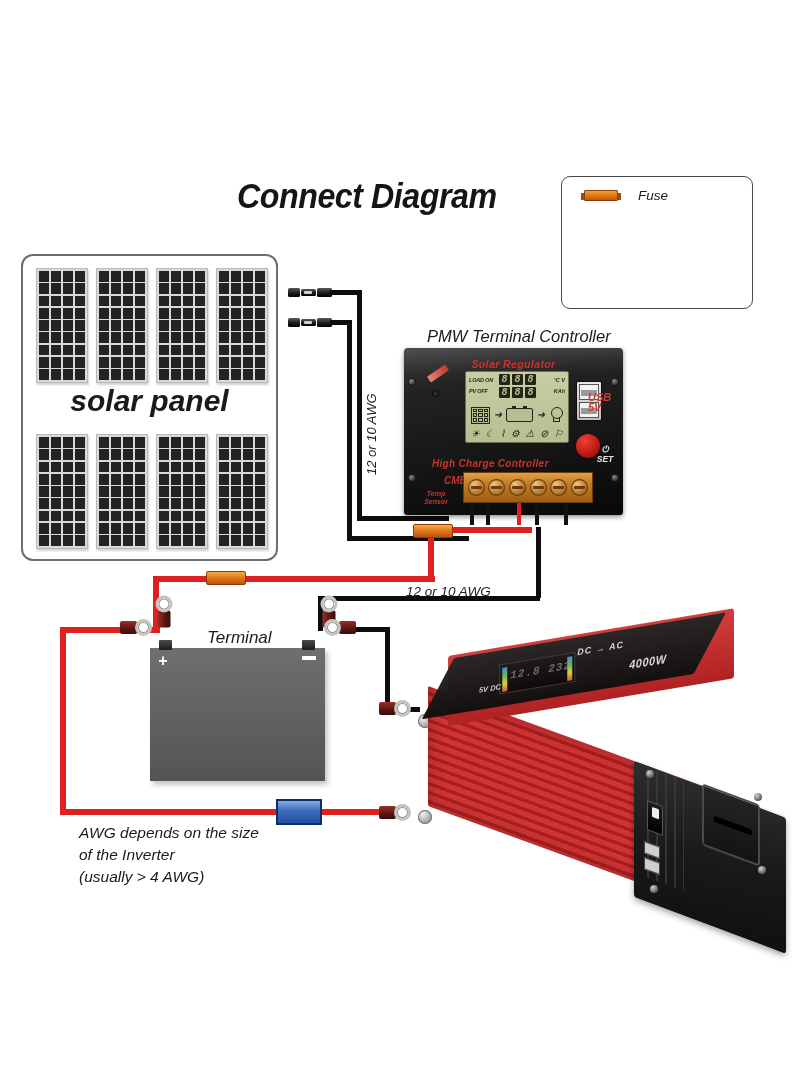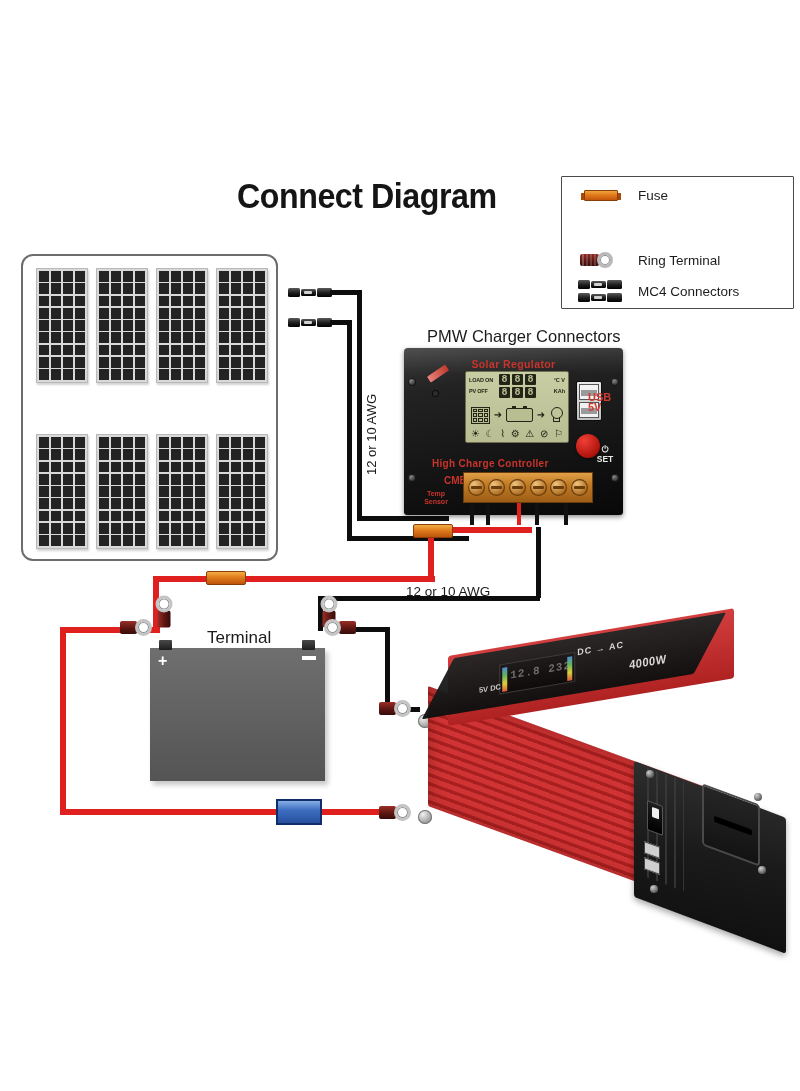--- a/index.html
+++ b/index.html
@@ -6,43 +6,43 @@
   html, body {
     margin: 0; padding: 0;
     background: #ffffff;
   }
   body {
     width: 800px; height: 1091px;
     position: relative;
     font-family: "Liberation Sans", sans-serif;
     overflow: hidden;
   }
-  #stage { position: absolute; left:0; top:0; width:800px; height:1091px; }
+  #stage { position: absolute; left:0; top:0; width:800px; height:1091px;font-style:italic; }
 
   
   .title {
     position: absolute;
     left: 237px; top: 176px;
     font-family: "Liberation Sans Narrow", "Liberation Sans", sans-serif;
     font-size: 35px;
     font-weight: bold;
     letter-spacing: -0.5px;
     color: #151515;
     transform: scaleX(0.92);
     transform-origin: left center;
     white-space: nowrap;
   }
 
   
   .legend {
     position: absolute;
     left: 561px; top: 176px;
-    width: 233px; height: 133px;
+    width: 192px; height: 133px;
     border: 1.5px solid #4a4a4a;
-    border-radius: 1px;
+    border-radius: 9px;
     background: #fff;
   }
   .legend-row {
     position: absolute;
     left: 10px;
     display: flex;
     align-items: center;
     height: 30px;
   }
   .legend-row .lg-label {
@@ -539,47 +539,21 @@
   <div class="legend">
 
     <div class="legend-row" style="top:3px;">
       <span class="lg-ico">
         <span class="fuse-orange"></span>
       </span>
       <span class="lg-label">Fuse</span>
     </div>
 
 
-    <div class="legend-row" style="top:68px;">
-      <span class="lg-ico">
-        <span class="ringterm">
-            <span class="barrel"></span>
-            <span class="ring"></span>
-          </span>
-      </span>
-      <span class="lg-label">Ring Terminal</span>
-    </div>
-
-    <div class="legend-row" style="top:99px;">
-      <span class="lg-ico">
-        <span class="mc4wrap">
-          <span class="mc4" style="top:2px;">
-              <i class="b1"></i>
-              <i class="b2"></i>
-              <i class="b3"></i>
-            </span>
-          <span class="mc4" style="top:15px;">
-              <i class="b1"></i>
-              <i class="b2"></i>
-              <i class="b3"></i>
-            </span>
-        </span>
-      </span>
-      <span class="lg-label">MC4 Connectors</span>
-    </div>
+
   </div>
 
   <div class="panel">
     <div class="panel-row top">
       <span class="cellcol">
           <i></i>
           <i></i>
           <i></i>
           <i></i>
           <i></i>
@@ -724,20 +698,21 @@
           <i></i>
           <i></i>
           <i></i>
           <i></i>
           <i></i>
           <i></i>
           <i></i>
         </span>
     </div>
 
+    <div class="panel-label">solar panel</div>
 
     <div class="panel-row bottom">
       <span class="cellcol">
           <i></i>
           <i></i>
           <i></i>
           <i></i>
           <i></i>
           <i></i>
           <i></i>
@@ -906,21 +881,21 @@
   <div class="wire h" style="left:330px; top:290px; width:32px;"></div>
   <div class="wire v" style="left:357px; top:290px; height:231px;"></div>
   <div class="wire h" style="left:357px; top:516px; width:92px;"></div>
 
   <div class="wire h" style="left:330px; top:320px; width:22px;"></div>
   <div class="wire v" style="left:347px; top:320px; height:221px;"></div>
   <div class="wire h" style="left:347px; top:536px; width:122px;"></div>
 
   <div class="awg-v" style="left:364px; top:475px;">12 or 10 AWG</div>
 
-  <div class="ctrl-title">PMW Charger Connectors</div>
+  <div class="ctrl-title">PMW Terminal Controller</div>
 
   <div class="controller">
     <div class="ctrl-sheen"></div>
     <div class="ctrl-brand">Solar Regulator</div>
 
     <div class="ctrl-pen"></div>
     <div class="ctrl-dot"></div>
 
     <div class="screw" style="left:4px; top:30px;"></div>
     <div class="screw" style="left:4px; top:126px;"></div>
@@ -1099,14 +1074,17 @@
         <i></i>
       </div>
     <div class="inv-socket"></div>
 
     <div class="inv-screw" style="left:228px; top:122px;"></div>
     <div class="inv-screw" style="left:336px; top:145px;"></div>
     <div class="inv-screw" style="left:232px; top:237px;"></div>
     <div class="inv-screw" style="left:340px; top:218px;"></div>
   </div>
 
+  <div class="caption">AWG depends on the size
+of the Inverter
+(usually  &gt; 4 AWG)</div>
 
 </div>
 
 </body></html>

